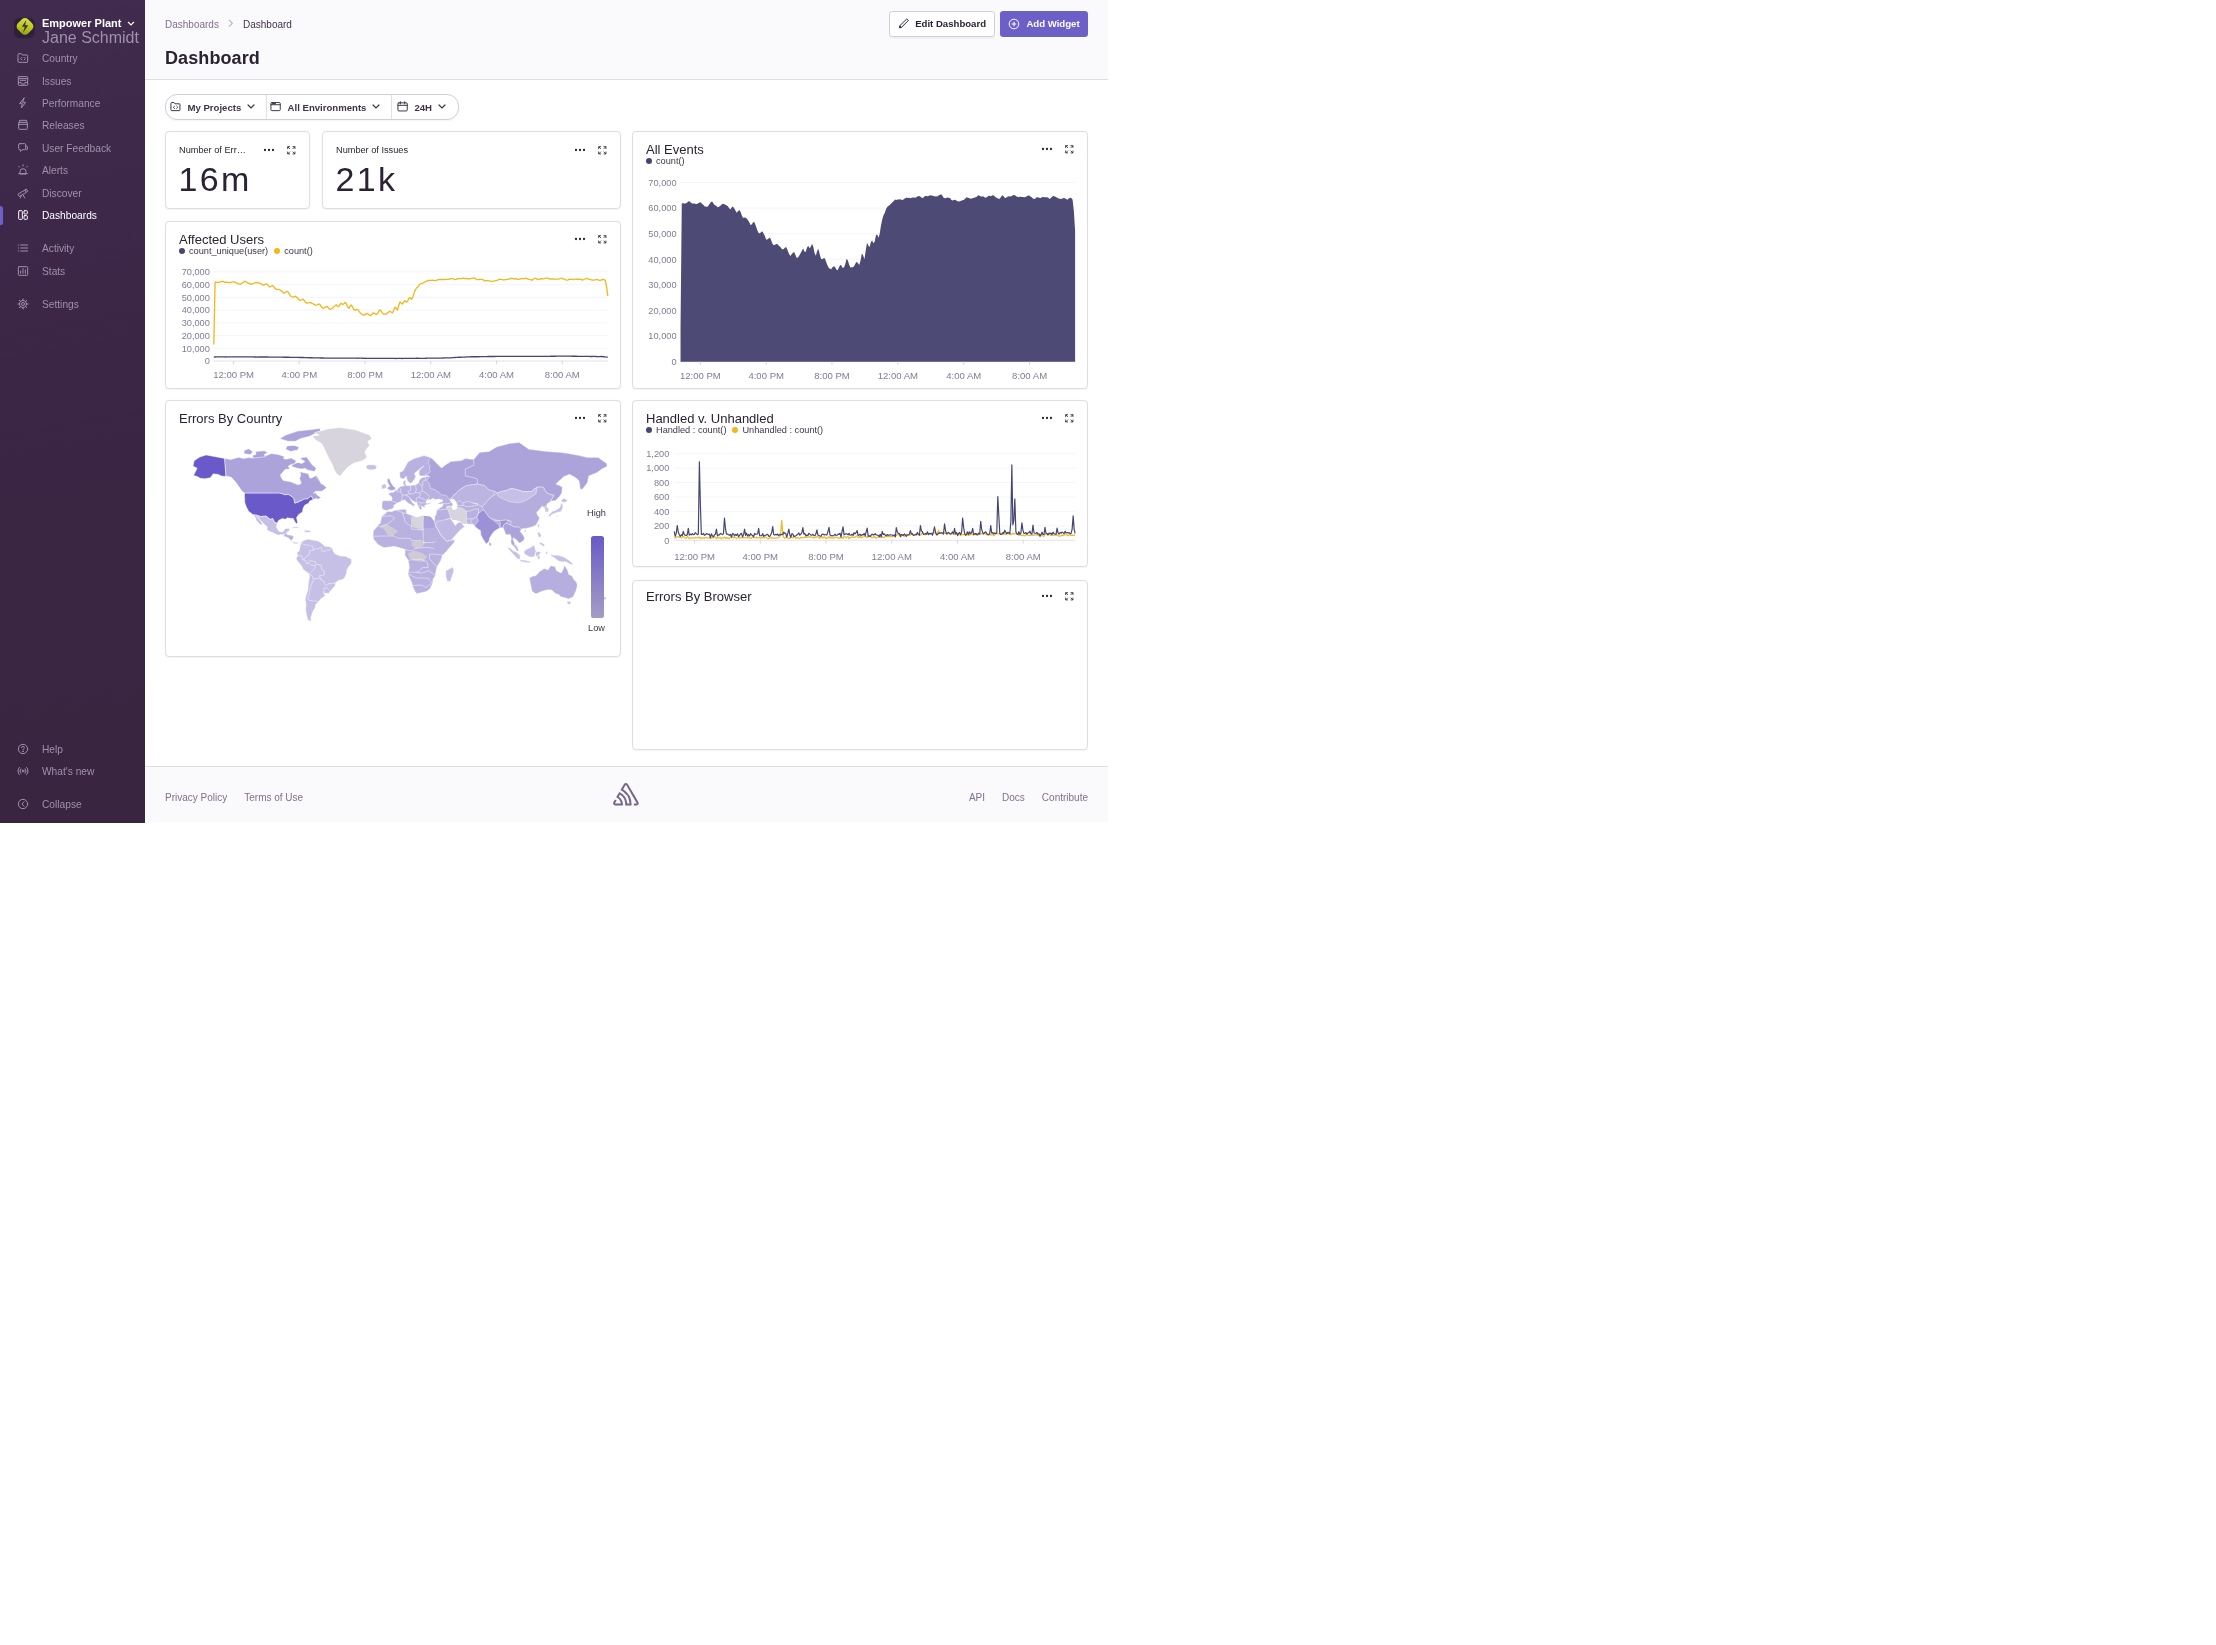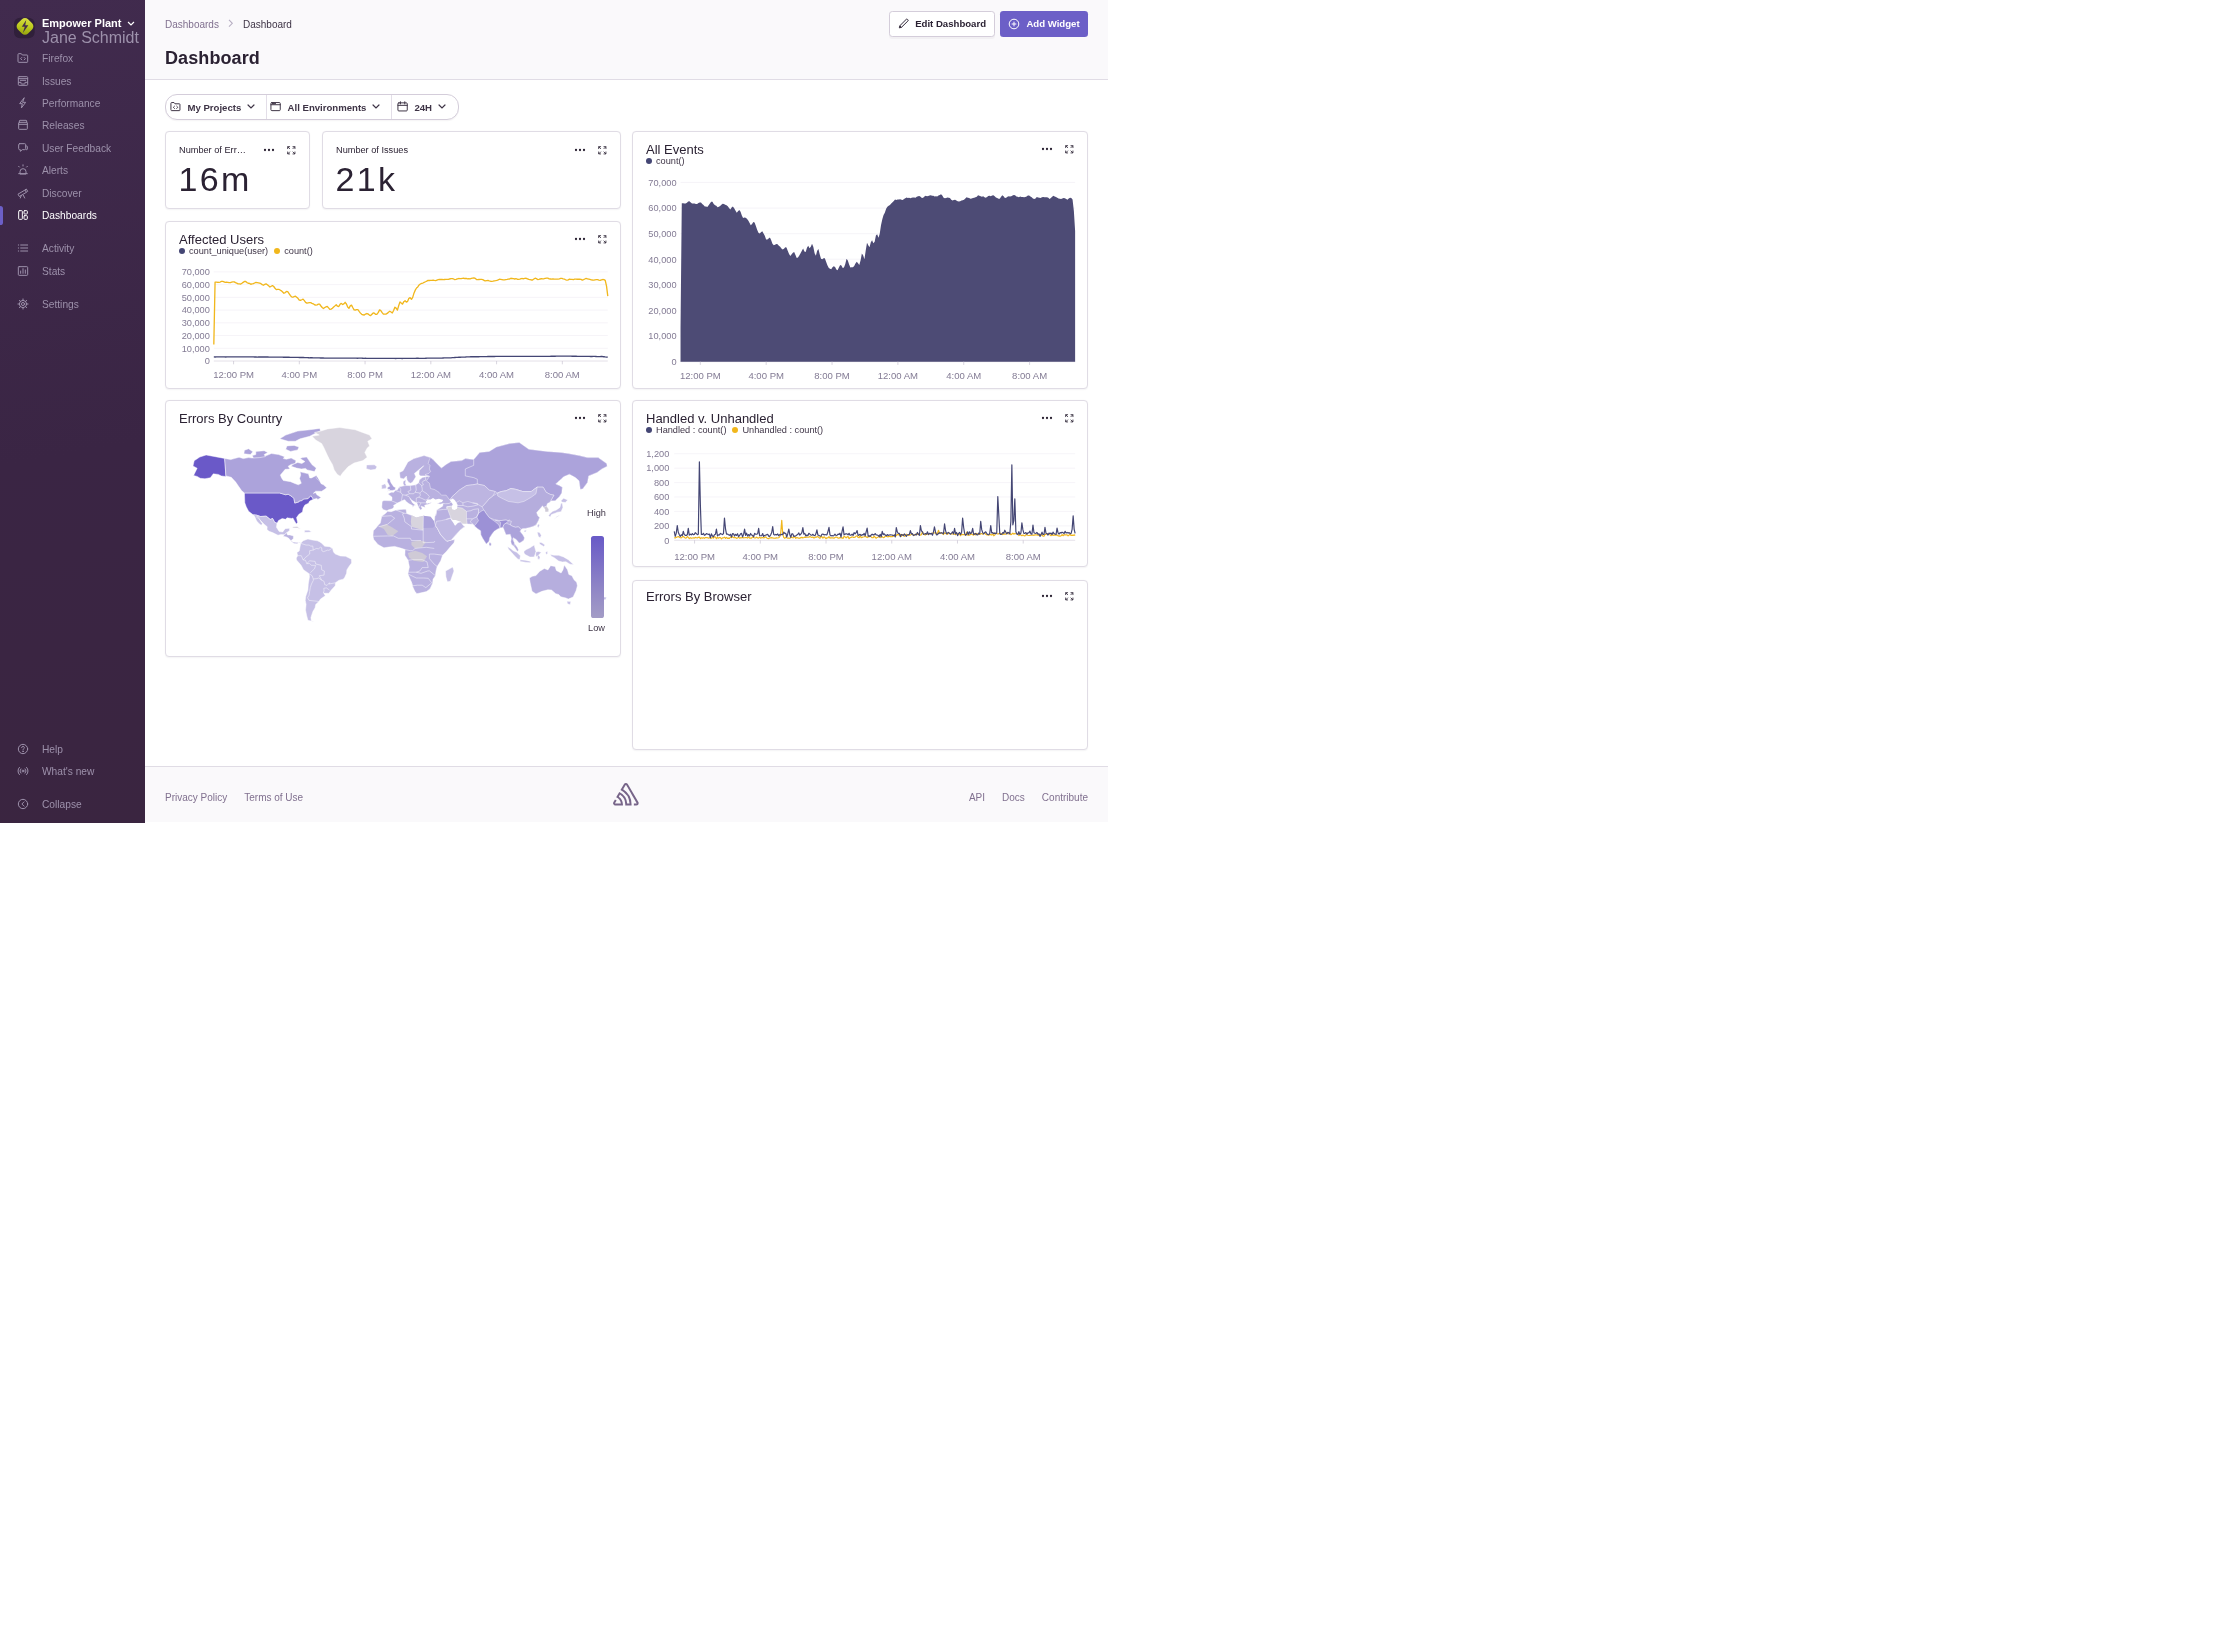--- a/index.html
+++ b/index.html
@@ -64,21 +64,21 @@
       </svg></div>
     <div id="orgname">Empower Plant <svg width="8" height="5.3" viewBox="0 0 12 8" fill="none" stroke="#fff" stroke-width="1.8" style="margin-left:2.6px">
         <path d="M1.5 1.5L6 6l4.5-4.5"></path>
       </svg></div>
     <div id="username">Jane Schmidt</div>
     <div class="navitem" style="top:47px">
       <svg width="12" height="12" viewBox="0 0 18 18" fill="none" stroke="#9d91ab" stroke-width="1.5" stroke-linecap="round" stroke-linejoin="round">
         <path d="M1.5 3.5a1 1 0 0 1 1-1h4l1.5 2h7a1 1 0 0 1 1 1v9a1 1 0 0 1-1 1h-12.5a1 1 0 0 1-1-1z"></path>
         <path d="M7.2 8.2L5.4 10l1.8 1.8M10.8 8.2l1.8 1.8-1.8 1.8"></path>
       </svg>
-      <span>Firefox</span>
+      <span>Country</span>
     </div>
     <div class="navitem" style="top:70px">
       <svg width="12" height="12" viewBox="0 0 18 18" fill="none" stroke="#9d91ab" stroke-width="1.5" stroke-linecap="round" stroke-linejoin="round">
         <rect x="2" y="2.5" width="14" height="13" rx="1.2"></rect>
         <path d="M2 5.5h14M5 8h8M2.5 11h3.5v1.5a1 1 0 0 0 1 1h4a1 1 0 0 0 1-1V11h3.5"></path>
       </svg>
       <span>Issues</span>
     </div>
     <div class="navitem" style="top:92px">
       <svg width="12" height="12" viewBox="0 0 18 18" fill="none" stroke="#9d91ab" stroke-width="1.5" stroke-linecap="round" stroke-linejoin="round">

